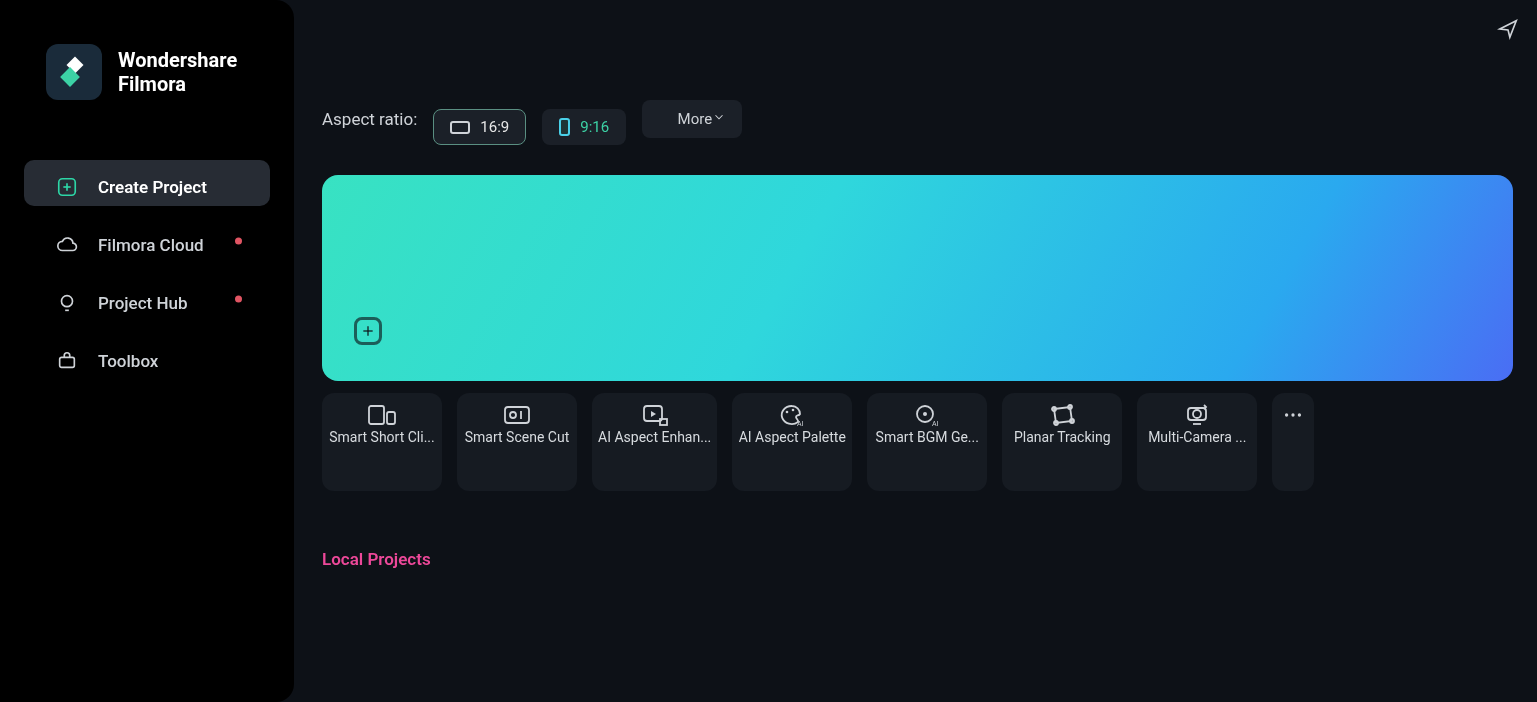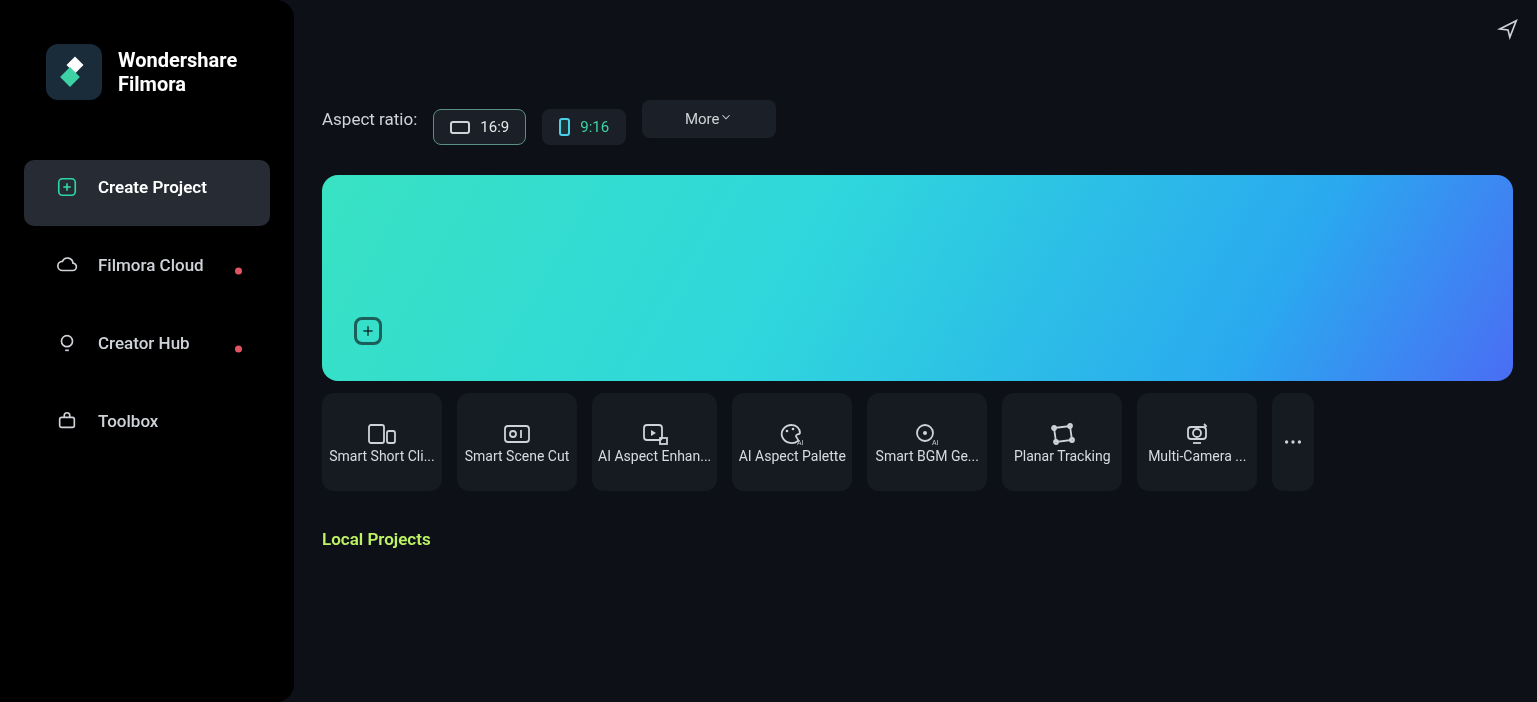--- a/index.html
+++ b/index.html
@@ -21,21 +21,21 @@
 .logo-row { display: flex; align-items: center; gap: 16px; margin-left: 22px; margin-bottom: 60px; }
 .logo-icon {
   width: 56px; height: 56px; border-radius: 12px;
   background: #1a2b3a; display: flex; align-items: center; justify-content: center;
   position: relative;
 }
 .logo-text { font-size: 20px; font-weight: 700; line-height: 1.2; color: #fff; }
 .nav { display: flex; flex-direction: column; gap: 12px; }
 .nav-item {
   display: flex; align-items: center; gap: 20px;
-  padding: 16px 24px 28px 32px; border-radius: 10px;
+  padding: 16px 24px 8px 32px; border-radius: 10px;
   color: #cfd3d8; font-size: 17px; font-weight: 500;
   cursor: pointer; position: relative;
 }
 .nav-item.active { background: #272c34; color: #fff; font-weight: 600; }
 .nav-item .icon { width: 22px; height: 22px; display: inline-flex; align-items: center; justify-content: center; }
 .nav-item.active .icon svg { stroke: #2dd6a6; }
 .dot {
   width: 7px; height: 7px; border-radius: 50%; background: #e15563;
   position: absolute; right: 28px; top: 50%; transform: translateY(-50%);
 }
@@ -48,46 +48,46 @@
   display: flex; align-items: center; gap: 10px;
   padding: 8px 16px; border-radius: 8px; background: #1b2028;
   border: 1.5px solid transparent; cursor: pointer; font-size: 15px; margin-top: 17px;
 }
 .pill.selected { border-color: #5a8f82; color: #e6e6e6; }
 .pill .shape { display: inline-block; }
 .shape-land { width: 20px; height: 13px; border: 2px solid #cfd3d8; border-radius: 3px; }
 .shape-port { width: 11px; height: 18px; border: 2px solid #4ad0e8; border-radius: 3px; background: rgba(55,210,160,0.12);}
 .pill.port .txt { color: #3cd2a5; }
 .more-btn {
-  display: flex; align-items: center; justify-content: center;
-  width: 134px; padding: 10px 16px; border-radius: 8px;
+  display: flex; align-items: center; justify-content: flex-end;
+  width: 100px; padding: 10px 16px; border-radius: 8px;
   background: #1b2028; cursor: pointer; font-size: 15px; color: #cfd3d8;
 }
 .hero {
   height: 206px; border-radius: 16px; margin-right: 12px;
   background: linear-gradient(120deg, #38e2c2 0%, #2fd7dc 40%, #2aa9ef 78%, #4a6df4 100%);
   display: flex; flex-direction: column; justify-content: flex-end;
   padding: 24px 32px 22px 32px; cursor: pointer;
 }
 .hero .plus-box {
   width: 28px; height: 28px; border: 3px solid #0d1117a0; border-radius: 8px;
   display: flex; align-items: center; justify-content: center; margin-bottom: 14px;
 }
 .hero .plus-box svg { stroke: #0d1117; }
 .hero .hero-title { font-size: 30px; font-weight: 600; color: #0d1117; }
 .tools-row { display: flex; gap: 15px; margin-top: 12px; margin-right: 12px; }
 .tool-card {
   flex: 0 0 120px; height: 98px; background: #161b22; border-radius: 12px;
-  display: flex; flex-direction: column; align-items: center; justify-content: center;
+  display: flex; flex-direction: column; align-items: center; 
   gap: 0; cursor: pointer; padding: 8px 6px;
 }
 .tool-card.more-card { flex: 0 0 40px; }
 .tool-card .t-icon { width: 30px; height: 28px; display:flex; align-items:center; justify-content:center; }
 .tool-card .t-label { font-size: 14px; color: #d7dbdf; text-align: center; white-space: nowrap; overflow: hidden; text-overflow: ellipsis; width: 100%; }
-.section-title { margin-top: 38px; font-size: 17px; font-weight: 600; color: #bef264; }
+.section-title { margin-top: 58px; font-size: 17px; font-weight: 600; color: #ec4899; }
 svg { stroke: #cfd3d8; stroke-width: 1.8; fill: none; }
 </style>
 </head>
 <body>
 
 <aside class="sidebar">
   <div class="logo-row">
     <div class="logo-icon">
       <svg width="36" height="36" viewBox="0 0 36 36">
         <rect x="13" y="5" width="12" height="12" transform="rotate(45 19 11)" fill="#fff" stroke="none"></rect>
@@ -120,21 +120,21 @@
       <span>Filmora Cloud</span>
       <span class="dot"></span>
     </div>
     <div class="nav-item">
       <span class="icon">
         <svg width="22" height="22" viewBox="0 0 24 24">
             <circle cx="12" cy="10" r="6"></circle>
             <line x1="10" y1="20" x2="14" y2="20"></line>
           </svg>
       </span>
-      <span>Creator Hub</span>
+      <span>Project Hub</span>
       <span class="dot"></span>
     </div>
     <div class="nav-item">
       <span class="icon">
         <svg width="22" height="22" viewBox="0 0 24 24">
             <rect x="4" y="8" width="16" height="11" rx="2"></rect>
             <path d="M9 8V6a3 3 0 0 1 6 0v2"></path>
           </svg>
       </span>
       <span>Toolbox</span>

